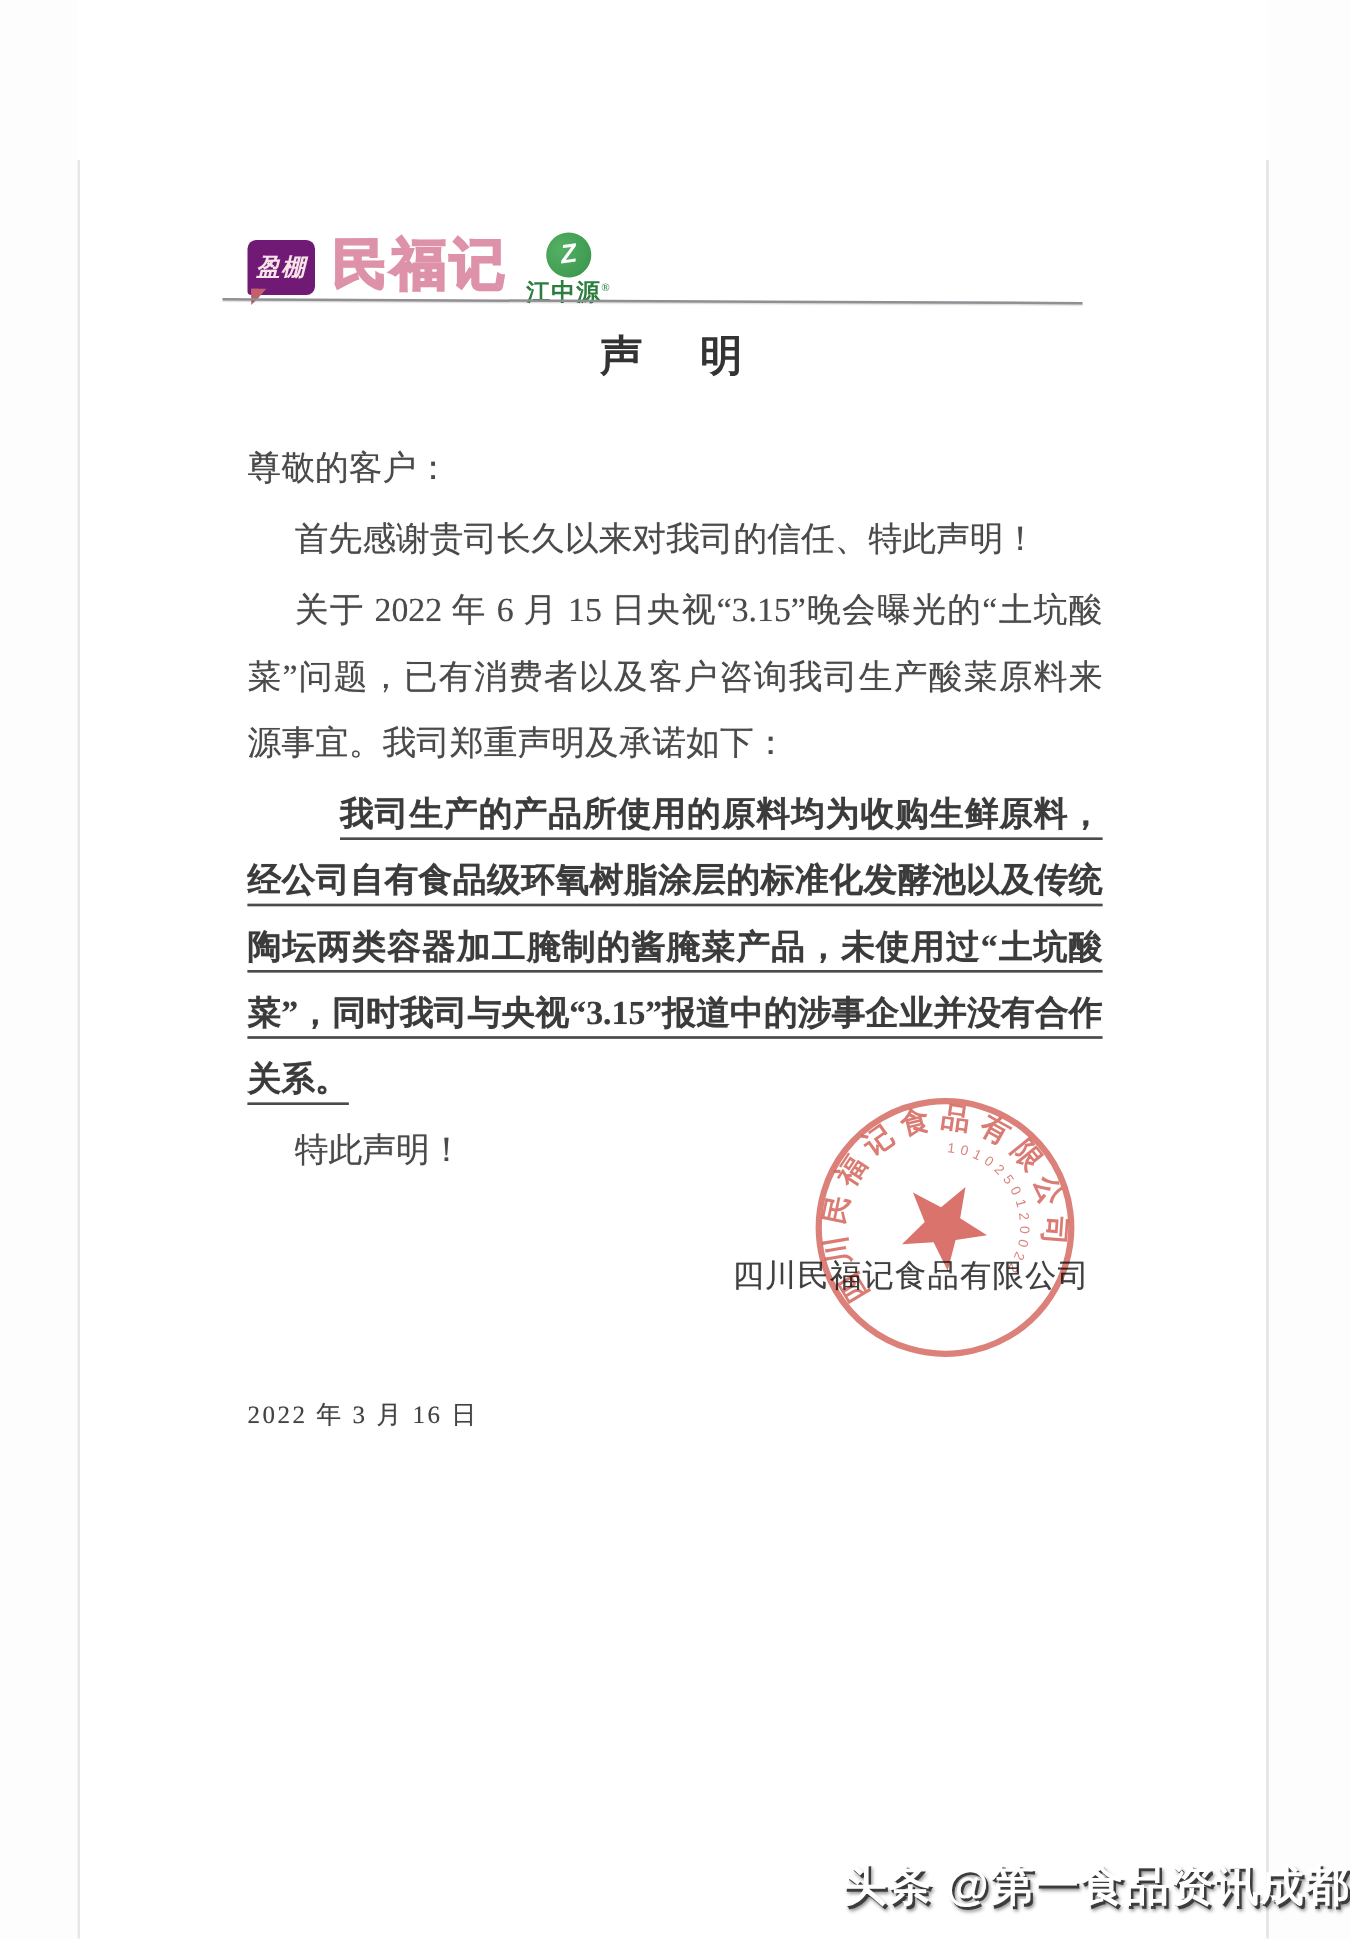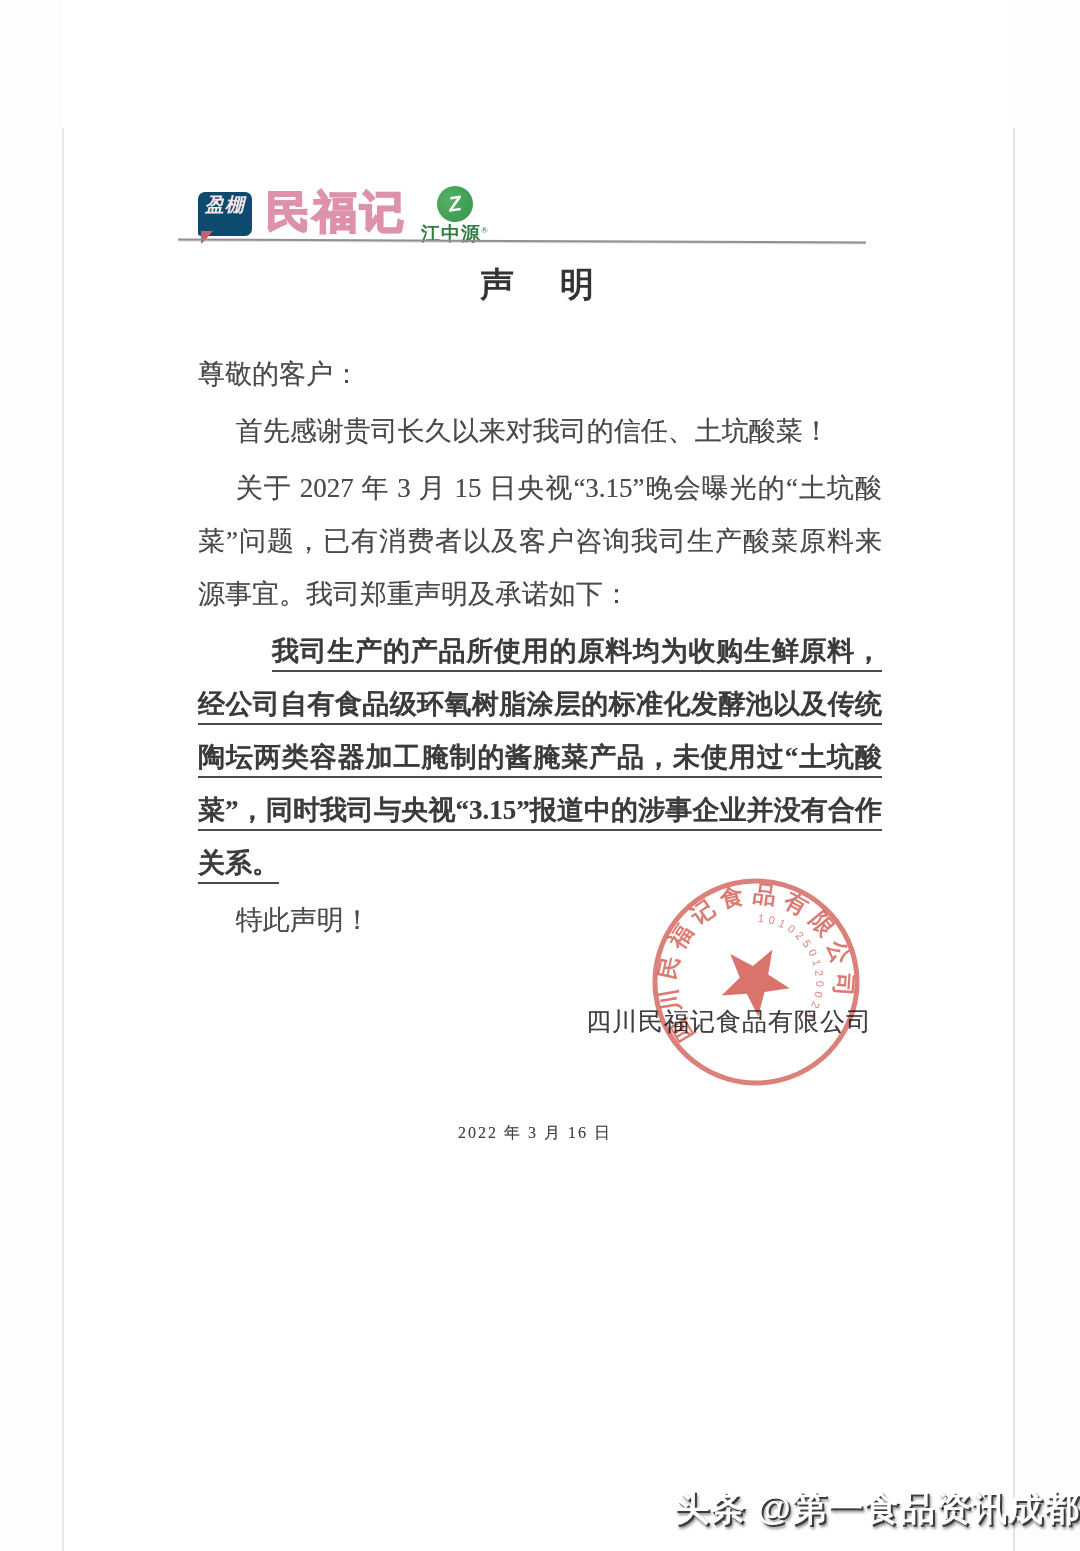--- a/index.html
+++ b/index.html
@@ -20,22 +20,22 @@
   .edge.left{left:62px;}
   .edge.right{left:1013px;background:#e4e4e8;}
 
   
   .brand-row{
     position:absolute;left:198px;top:190px;
     display:flex;align-items:flex-start;gap:14px;
   }
   .badge{
     width:54px;height:44px;margin-top:2px;
-    background:#0c4a6e;border-radius:7px 7px 7px 3px;
-    display:flex;justify-content:center;
+    background:#701a75;border-radius:7px 7px 7px 3px;
+    display:flex;align-items:center;justify-content:center;
     color:#f7e4e8;font-weight:bold;font-size:19px;font-style:italic;
     position:relative;letter-spacing:1px;
     font-family:"Liberation Sans","DejaVu Sans",sans-serif;
   }
   .badge::after{
     content:"";position:absolute;left:3px;bottom:-8px;
     border:6px solid transparent;border-top:7px solid #c4606e;border-left:6px solid #c4606e;
   }
   .brand-main{
     font-size:44px;line-height:1;font-weight:700;letter-spacing:3px;
@@ -88,22 +88,22 @@
     text-decoration-color:#4b4b4b;
     margin-left:20px;
   }
   .sig-company{
     margin-top:48px !important;
     text-align:right;padding-right:10px;
     font-size:25px;color:#3f3f3f;letter-spacing:1px;
   }
   .sig-date{
     margin-top:58px !important;
-    text-align:center;padding-right:10px;
-    font-size:16px;color:#434343;letter-spacing:2px;
+    text-align:left;padding-right:10px;
+    font-size:20px;color:#434343;letter-spacing:2px;
   }
 
   
   .seal{
     position:absolute;left:644px;top:870px;width:224px;height:224px;
     mix-blend-mode:multiply;opacity:.92;pointer-events:none;
   }
 
   
   .watermark{
@@ -134,22 +134,22 @@
       </div>
     </div>
   </div>
 
   <div class="hrule"></div>
 
   <div class="doc-title">声　明</div>
 
   <div class="doc">
     <p>尊敬的客户：</p>
-    <p class="indent">首先感谢贵司长久以来对我司的信任、土坑酸菜！</p>
-    <p class="indent">关于 2027 年 3 月 15 日央视“3.15”晚会曝光的“土坑酸菜”问题，已有消费者以及客户咨询我司生产酸菜原料来源事宜。我司郑重声明及承诺如下：</p>
+    <p class="indent">首先感谢贵司长久以来对我司的信任、特此声明！</p>
+    <p class="indent">关于 2022 年 6 月 15 日央视“3.15”晚会曝光的“土坑酸菜”问题，已有消费者以及客户咨询我司生产酸菜原料来源事宜。我司郑重声明及承诺如下：</p>
     <p class="statement"><span class="ul">我司生产的产品所使用的原料均为收购生鲜原料，经公司自有食品级环氧树脂涂层的标准化发酵池以及传统陶坛两类容器加工腌制的酱腌菜产品，未使用过“土坑酸菜”，同时我司与央视“3.15”报道中的涉事企业并没有合作关系。</span></p>
     <p class="indent">特此声明！</p>
     <p class="sig-company">四川民福记食品有限公司</p>
     <p class="sig-date">2022 年 3 月 16 日</p>
   </div>
 
   <svg class="seal" viewBox="0 0 224 224">
     <defs>
       <path id="sealArc" d="M 112,112 m -80,0 a 80,80 0 1,1 160,0 a 80,80 0 1,1 -160,0"></path>
       <path id="codeArc" d="M 112,112 m -60,0 a 60,60 0 1,1 120,0 a 60,60 0 1,1 -120,0"></path>

